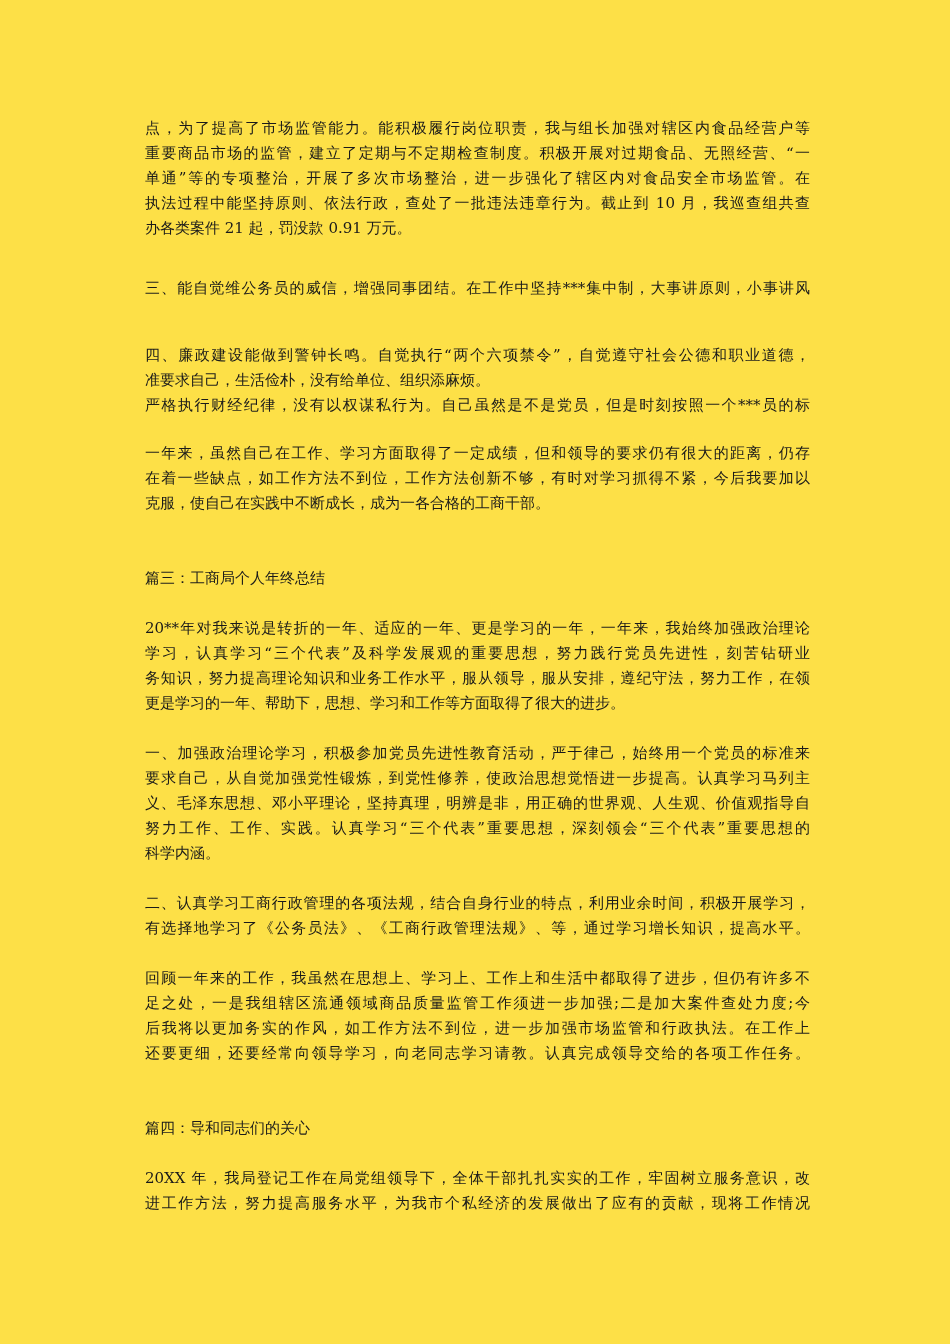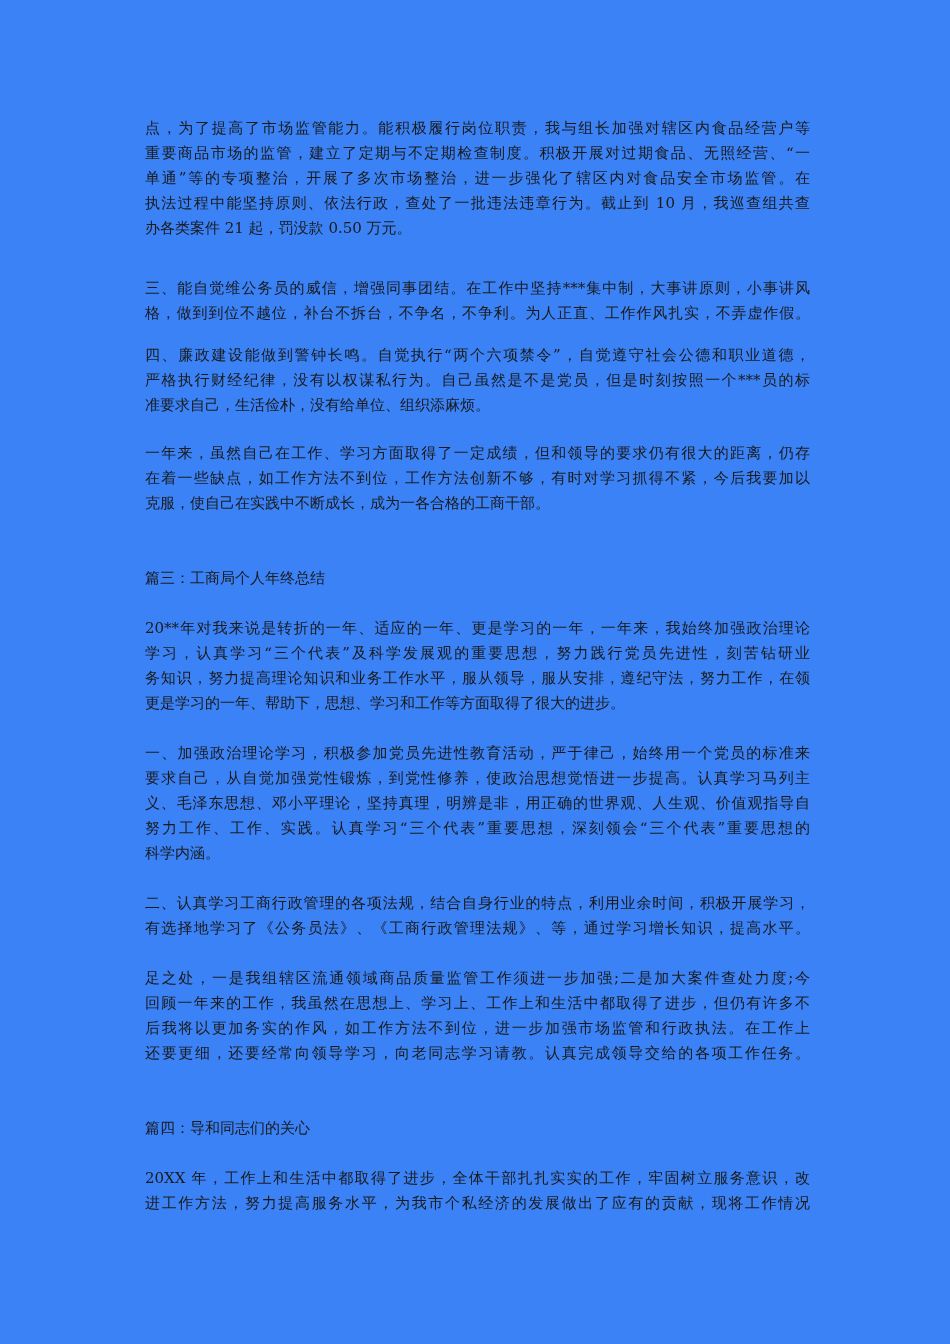--- a/index.html
+++ b/index.html
@@ -1,45 +1,44 @@
 <!DOCTYPE html>
 <html><head>
 <meta charset="utf-8">
 <style>
   html, body { margin: 0; padding: 0; background: #ffffff; }
   body { width: 950px; height: 1344px; position: relative; overflow: hidden; }
-  .page { position: absolute; left: 0; top: 0; width: 950px; height: 1344px; background: #3b82f6; }
+  .page { position: absolute; left: 0; top: 0; width: 950px; height: 1344px; background: #fde047; }
   .block { position: absolute; left: 145px; width: 665px; color: #1a1a1a;
            font-family: "DejaVu Serif", "Liberation Serif", serif; font-size: 15px; line-height: 25px; }
   .line { display: block; white-space: nowrap; text-align: justify; text-align-last: justify; height: 25px; }
   .line.last { text-align-last: left; }
   .heading .line { text-align-last: left; }
 </style>
 </head>
 <body>
 
 <div class="page">
 
   <div class="block" style="top:116px">
     <span class="line">点，为了提高了市场监管能力。能积极履行岗位职责，我与组长加强对辖区内食品经营户等</span>
     <span class="line">重要商品市场的监管，建立了定期与不定期检查制度。积极开展对过期食品、无照经营、“一</span>
     <span class="line">单通”等的专项整治，开展了多次市场整治，进一步强化了辖区内对食品安全市场监管。在</span>
     <span class="line">执法过程中能坚持原则、依法行政，查处了一批违法违章行为。截止到 10 月，我巡查组共查</span>
-    <span class="line last">办各类案件 21 起，罚没款 0.50 万元。</span>
+    <span class="line last">办各类案件 21 起，罚没款 0.91 万元。</span>
   </div>
 
   <div class="block" style="top:276px">
     <span class="line">三、能自觉维公务员的威信，增强同事团结。在工作中坚持***集中制，大事讲原则，小事讲风</span>
-    <span class="line">格，做到到位不越位，补台不拆台，不争名，不争利。为人正直、工作作风扎实，不弄虚作假。</span>
   </div>
 
   <div class="block" style="top:343px">
     <span class="line">四、廉政建设能做到警钟长鸣。自觉执行“两个六项禁令”，自觉遵守社会公德和职业道德，</span>
+    <span class="line last">准要求自己，生活俭朴，没有给单位、组织添麻烦。</span>
     <span class="line">严格执行财经纪律，没有以权谋私行为。自己虽然是不是党员，但是时刻按照一个***员的标</span>
-    <span class="line last">准要求自己，生活俭朴，没有给单位、组织添麻烦。</span>
   </div>
 
   <div class="block" style="top:441px">
     <span class="line">一年来，虽然自己在工作、学习方面取得了一定成绩，但和领导的要求仍有很大的距离，仍存</span>
     <span class="line">在着一些缺点，如工作方法不到位，工作方法创新不够，有时对学习抓得不紧，今后我要加以</span>
     <span class="line last">克服，使自己在实践中不断成长，成为一各合格的工商干部。</span>
   </div>
 
   <div class="block heading" style="top:566px">
     <span class="line last">篇三：工商局个人年终总结</span>
@@ -59,28 +58,28 @@
     <span class="line">努力工作、工作、实践。认真学习“三个代表”重要思想，深刻领会“三个代表”重要思想的</span>
     <span class="line last">科学内涵。</span>
   </div>
 
   <div class="block" style="top:891px">
     <span class="line">二、认真学习工商行政管理的各项法规，结合自身行业的特点，利用业余时间，积极开展学习，</span>
     <span class="line">有选择地学习了《公务员法》、《工商行政管理法规》、等，通过学习增长知识，提高水平。</span>
   </div>
 
   <div class="block" style="top:966px">
+    <span class="line">回顾一年来的工作，我虽然在思想上、学习上、工作上和生活中都取得了进步，但仍有许多不</span>
     <span class="line">足之处，一是我组辖区流通领域商品质量监管工作须进一步加强;二是加大案件查处力度;今</span>
-    <span class="line">回顾一年来的工作，我虽然在思想上、学习上、工作上和生活中都取得了进步，但仍有许多不</span>
     <span class="line">后我将以更加务实的作风，如工作方法不到位，进一步加强市场监管和行政执法。在工作上</span>
     <span class="line">还要更细，还要经常向领导学习，向老同志学习请教。认真完成领导交给的各项工作任务。</span>
   </div>
 
   <div class="block heading" style="top:1116px">
     <span class="line last">篇四：导和同志们的关心</span>
   </div>
 
   <div class="block" style="top:1166px">
-    <span class="line">20XX 年，工作上和生活中都取得了进步，全体干部扎扎实实的工作，牢固树立服务意识，改</span>
+    <span class="line">20XX 年，我局登记工作在局党组领导下，全体干部扎扎实实的工作，牢固树立服务意识，改</span>
     <span class="line">进工作方法，努力提高服务水平，为我市个私经济的发展做出了应有的贡献，现将工作情况</span>
   </div>
 
 </div>
 
 </body></html>

